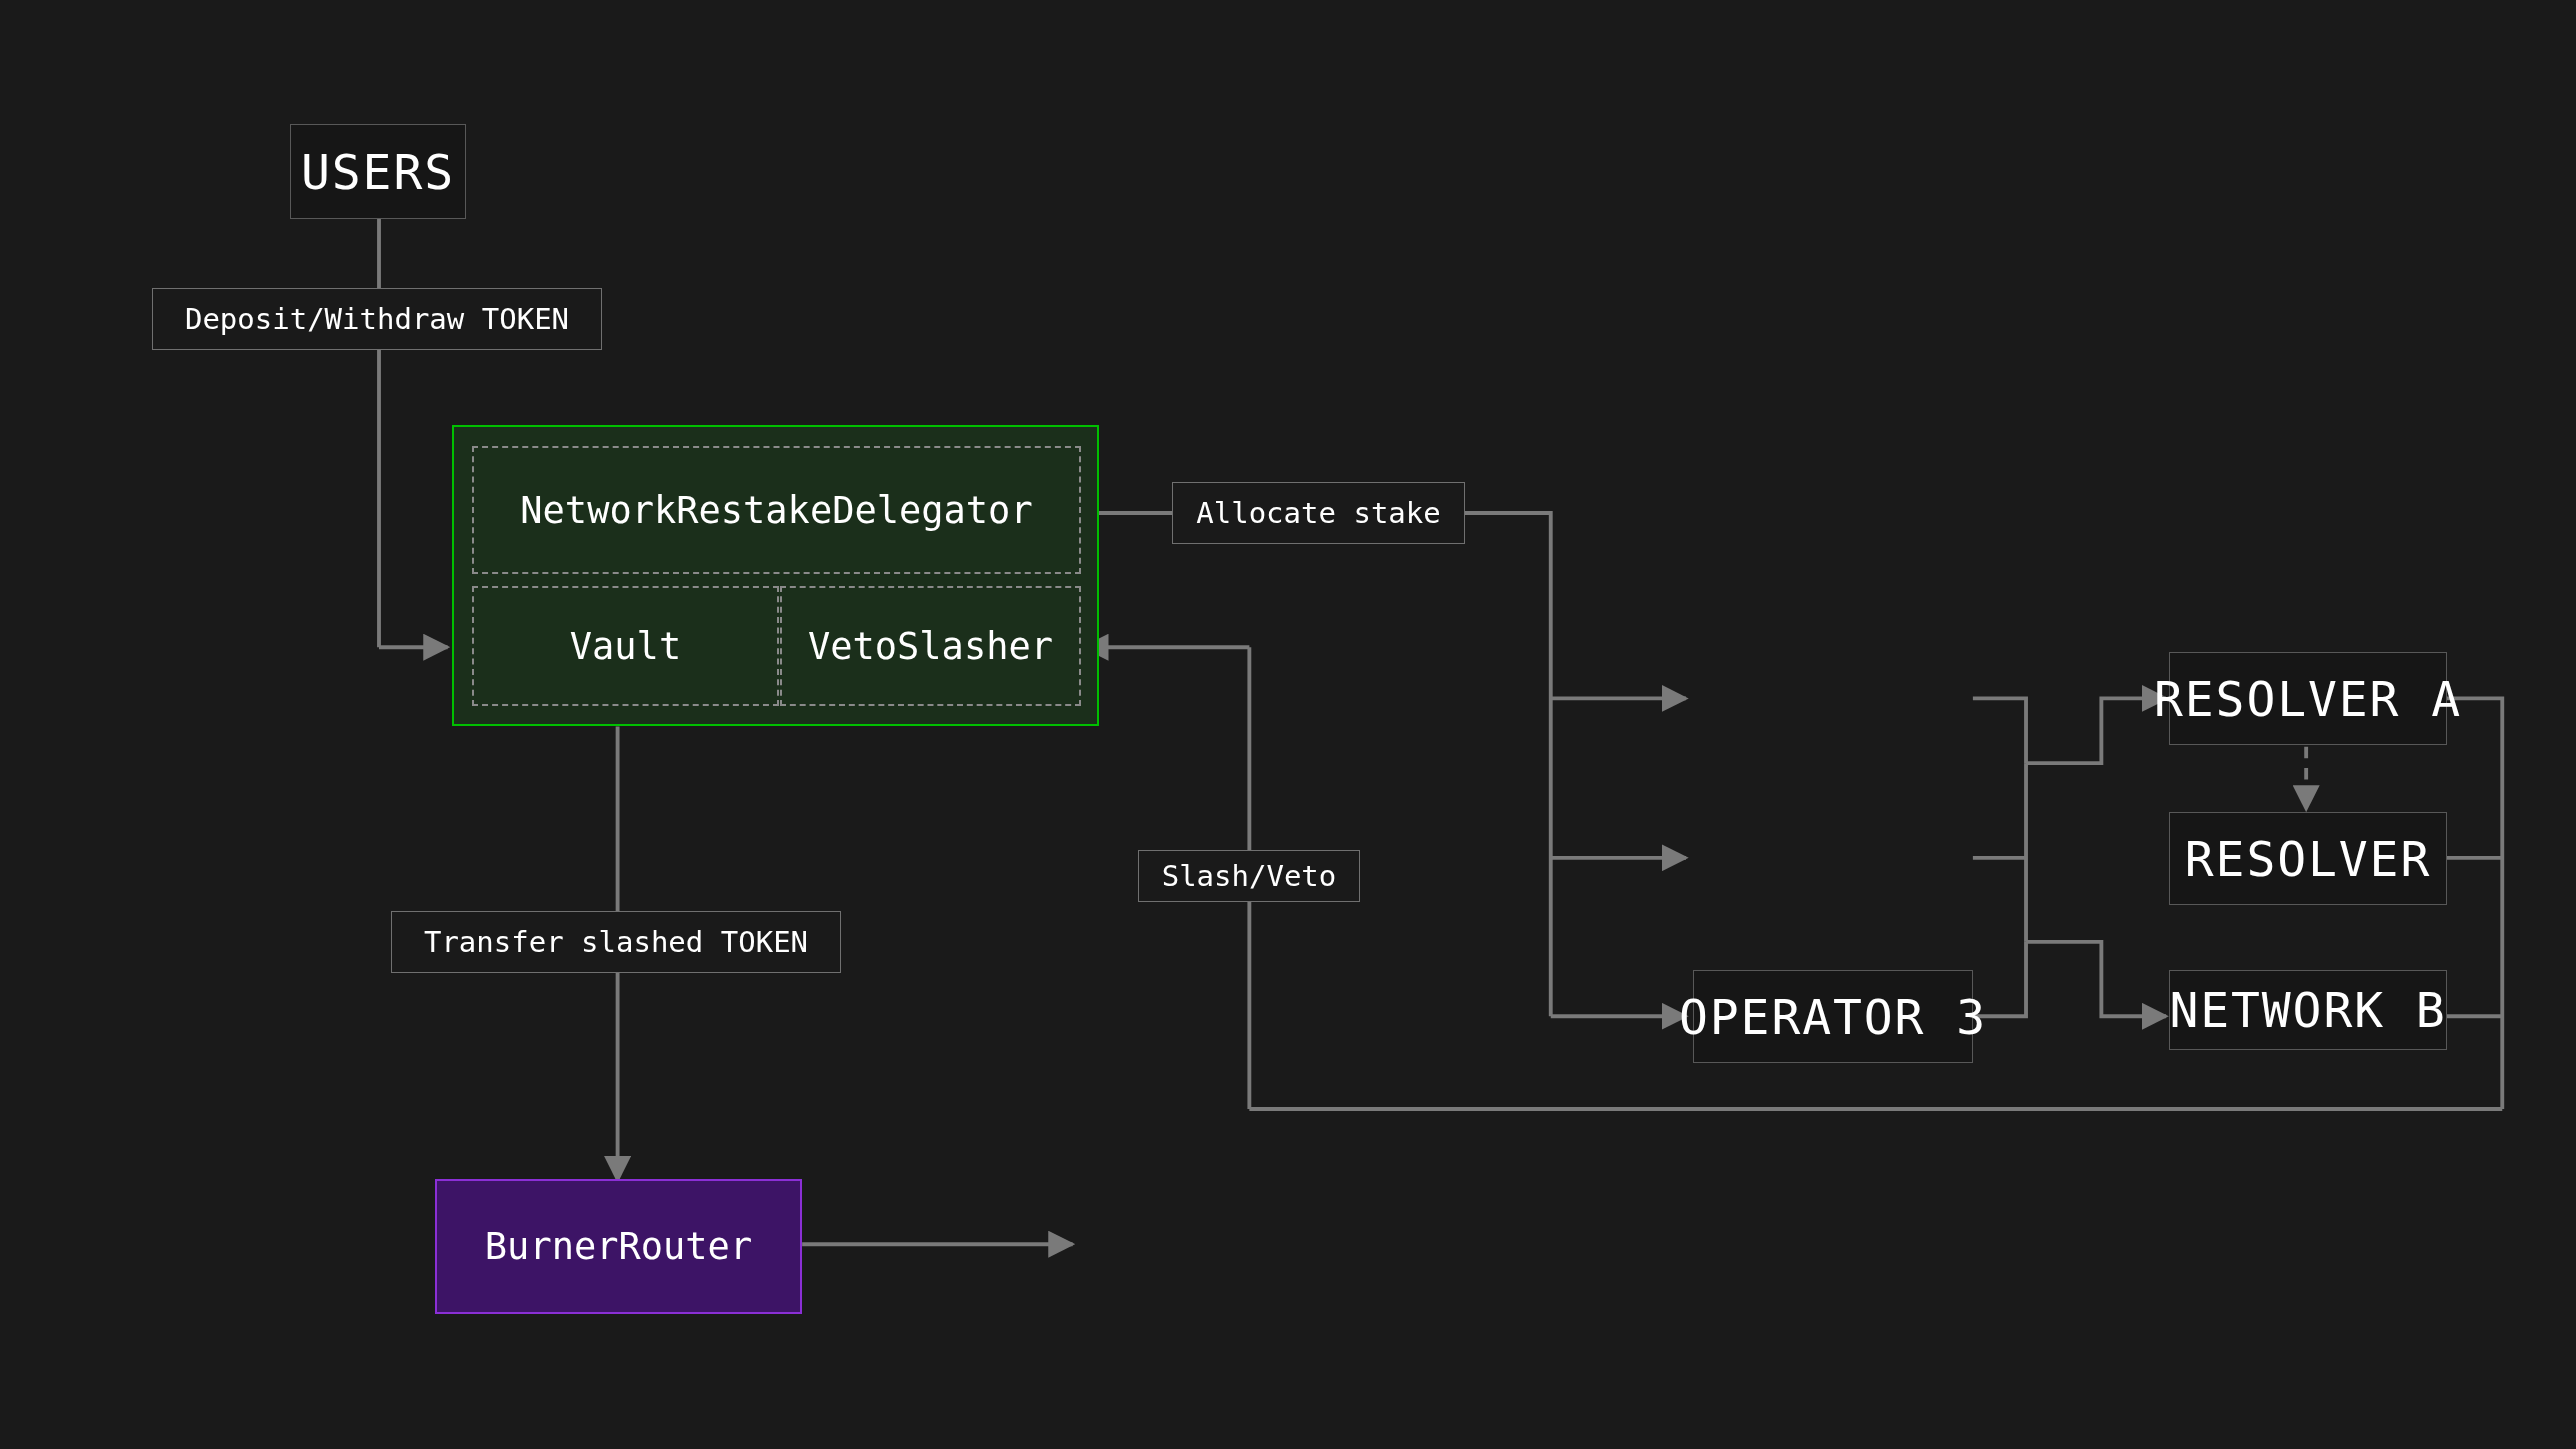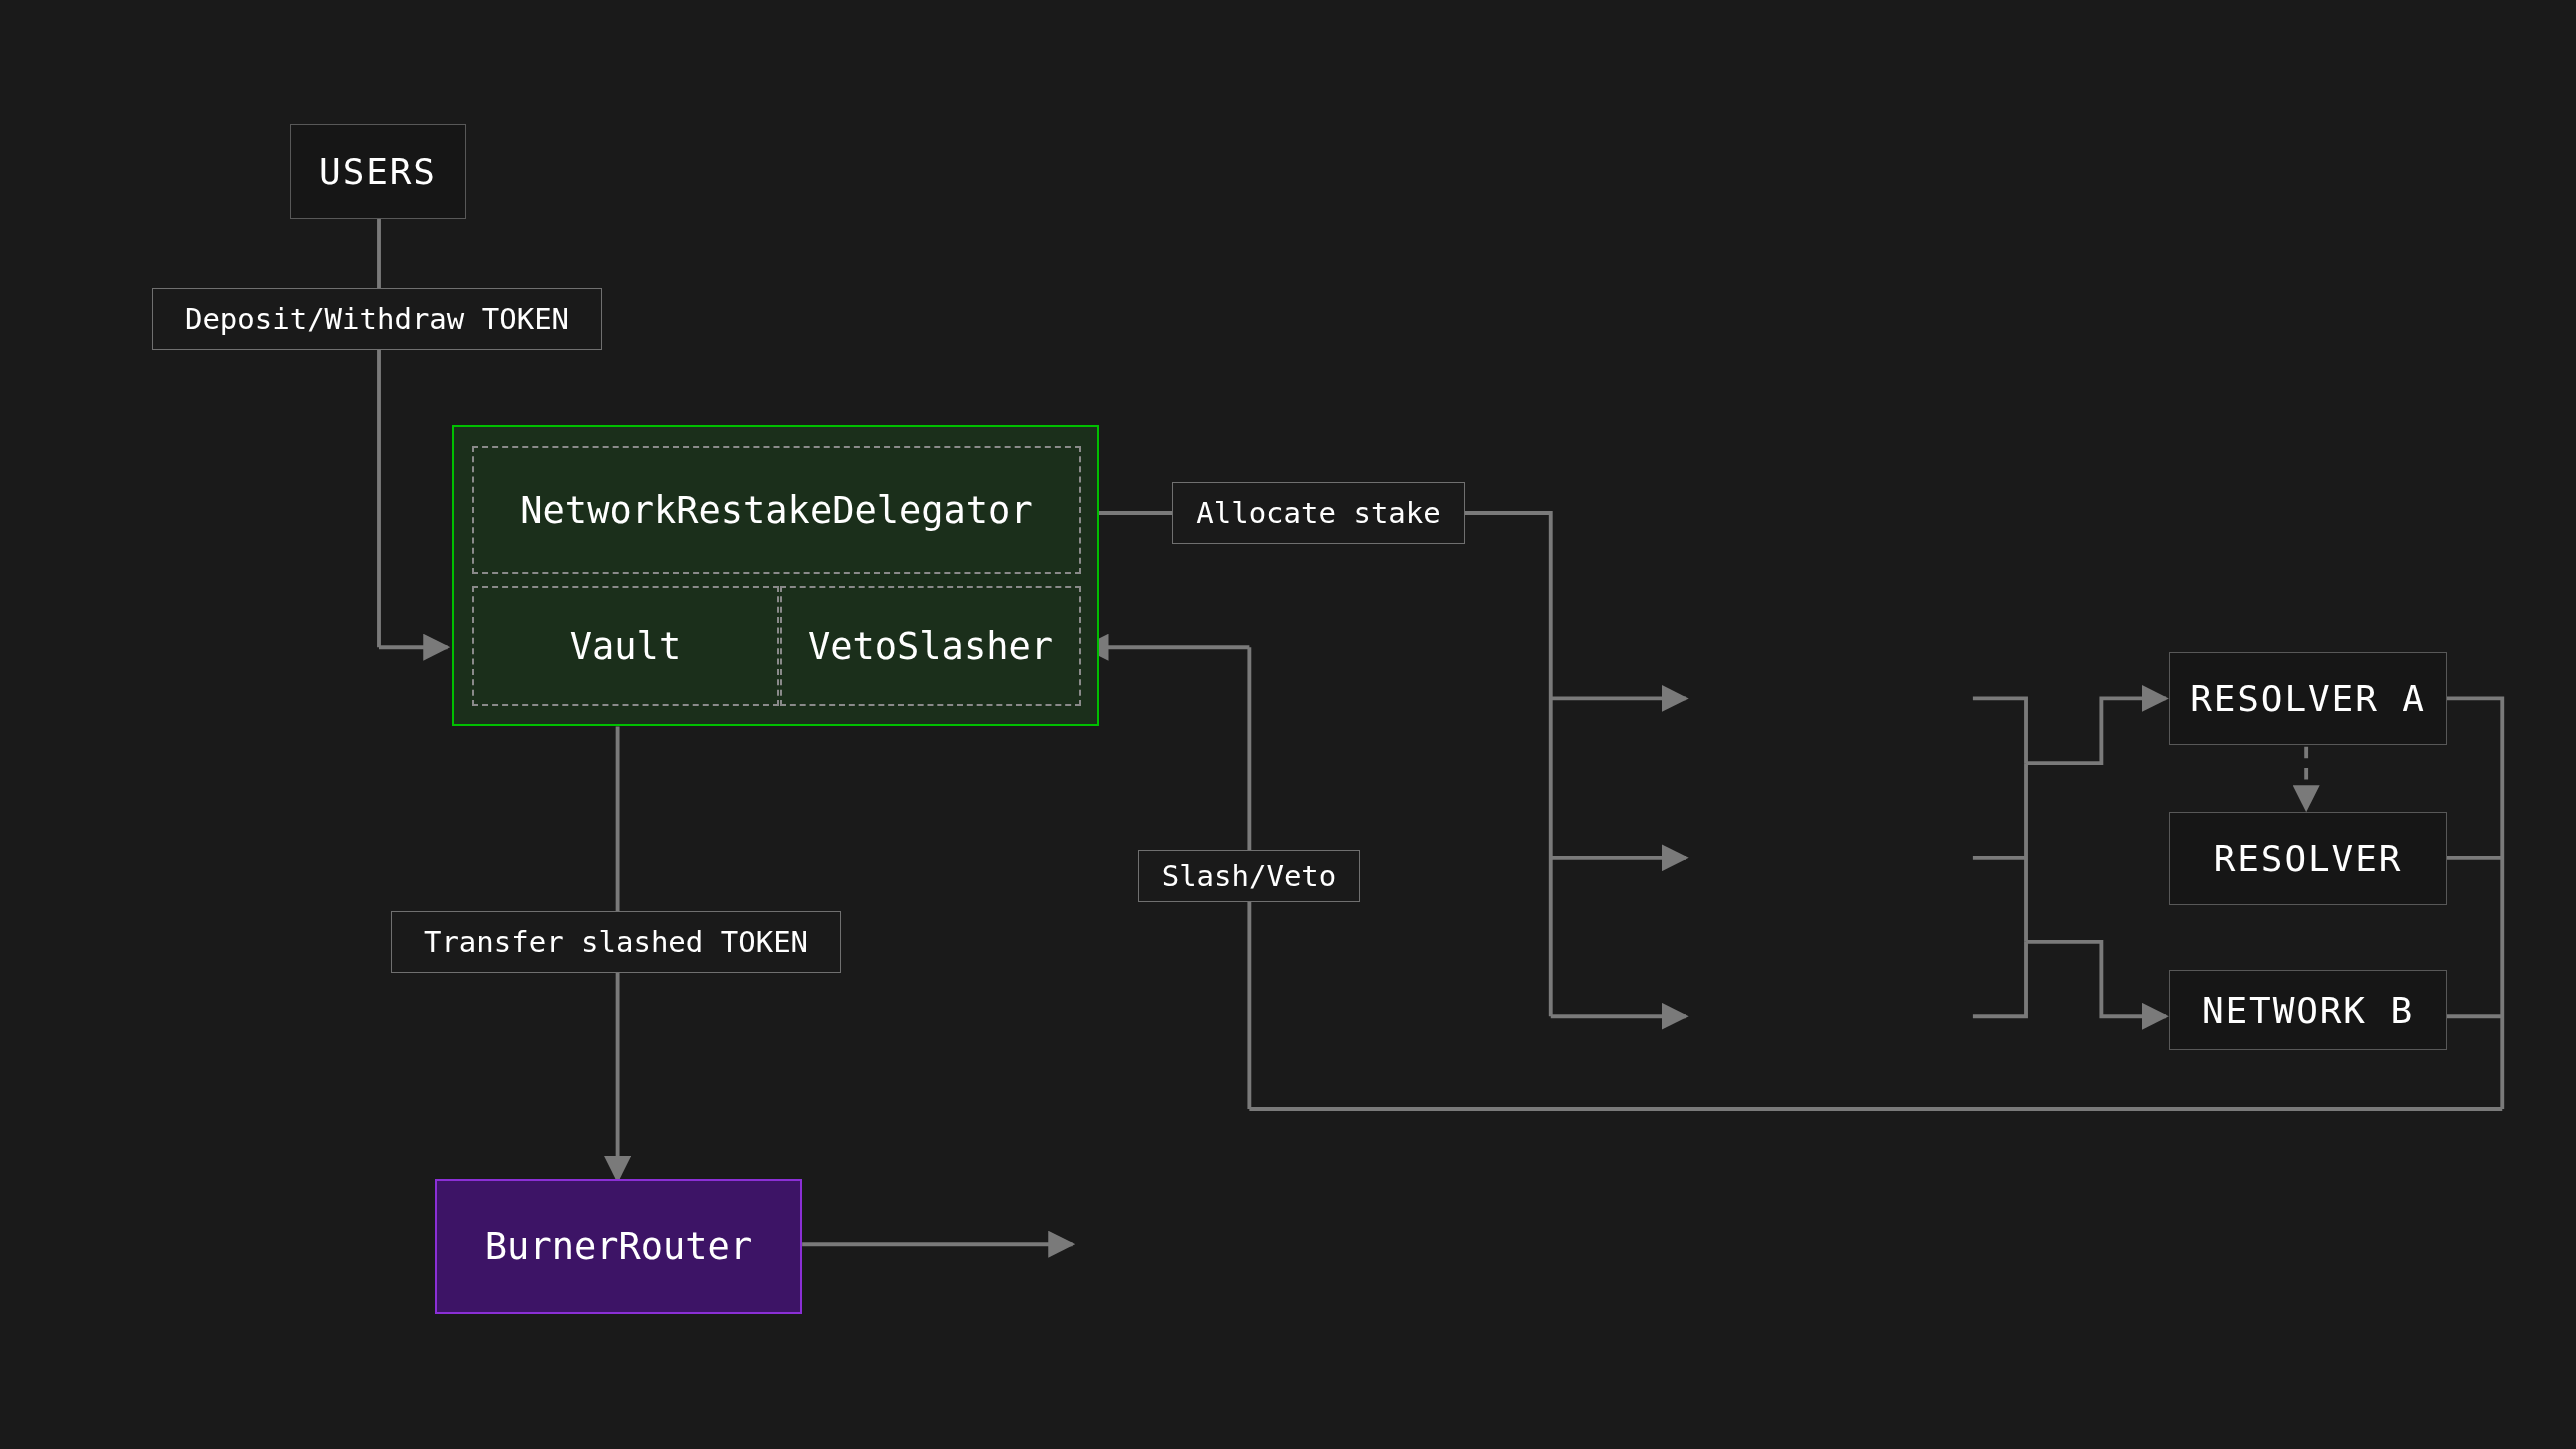--- a/index.html
+++ b/index.html
@@ -32,21 +32,21 @@
     color: #ffffff;
     text-align: center;
     white-space: pre;
     z-index: 3;
   }
 
   
   .plain {
     background: #161616;
     border: 1.9px solid #585858;
-    font-size: 36px;
+    font-size: 48px;
     letter-spacing: 1.9px;
   }
 
   
   .edge-label {
     position: absolute;
     box-sizing: border-box;
     background: #1a1a1a;
     border: 1.9px solid #707070;
     color: #ffffff;
@@ -150,20 +150,23 @@
   </div>
 
   <div class="subnode" style="left:472px; top:586px; width:307px; height:120px;">
     <span>Vault</span>
   </div>
 
   <div class="subnode" style="left:780px; top:586px; width:301px; height:120px;">
     <span>VetoSlasher</span>
   </div>
 
+  <div class="node plain" style="left:1693px; top:970px; width:280px; height:93px;">
+    <span>OPERATOR 3</span>
+  </div>
 
   <div class="node plain" style="left:2169px; top:652px; width:278px; height:93px;">
     <span>RESOLVER A</span>
   </div>
   <div class="node plain" style="left:2169px; top:812px; width:278px; height:93px;">
     <span>RESOLVER</span>
   </div>
   <div class="node plain" style="left:2169px; top:970px; width:278px; height:80px;">
     <span>NETWORK B</span>
   </div>

